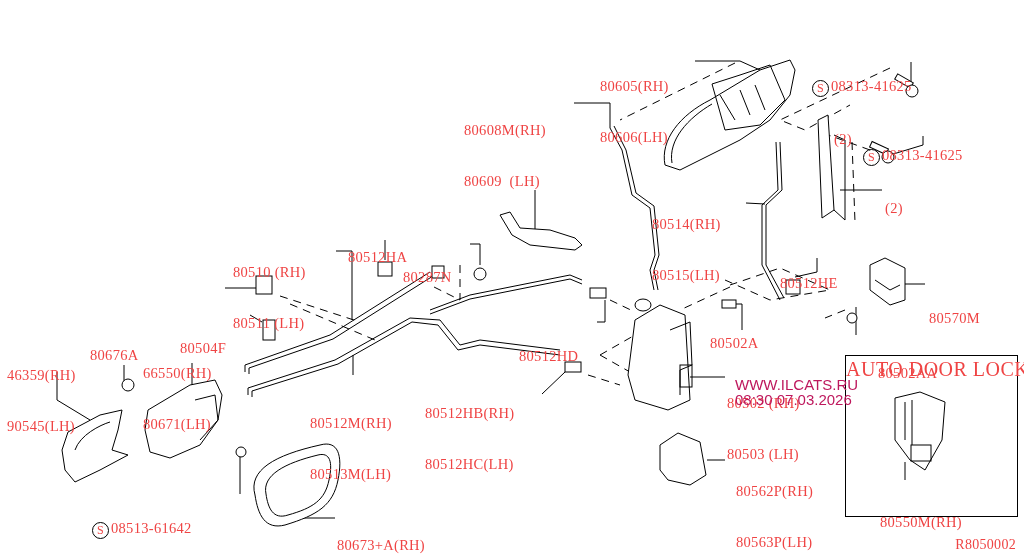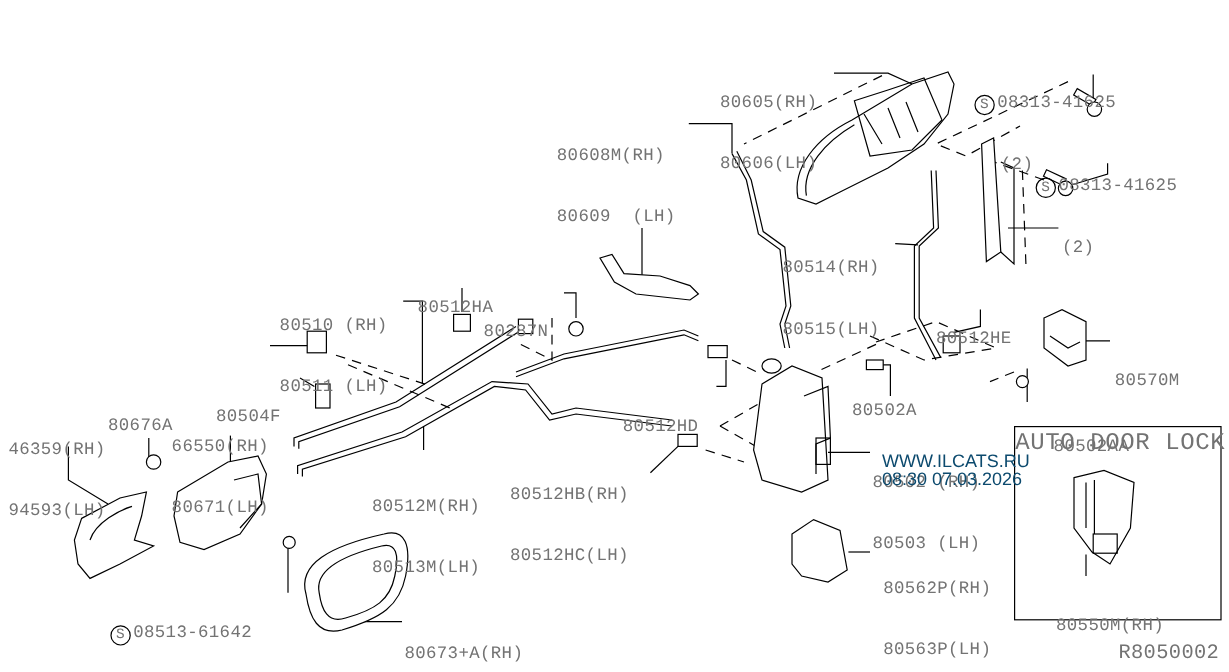--- a/index.html
+++ b/index.html
@@ -1,24 +1,24 @@
 <!DOCTYPE html>
 <html><head>
 <meta charset="utf-8">
 <style>
   html,body{margin:0;padding:0;background:#fff;}
   body{width:1024px;height:560px;position:relative;overflow:hidden;font-family:"DejaVu Sans Mono","Liberation Mono",monospace;}
   #stage{position:absolute;left:0;top:0;width:1024px;height:560px;}
-  .lbl{position:absolute;font-family:Liberation Mono, monospace;font-size:14.5px;line-height:17px;color:#737373;white-space:pre;letter-spacing:0.3px;cursor:pointer;}
+  .lbl{position:absolute;font-family:Liberation Serif, serif;font-size:14.5px;line-height:17px;color:#ef4444;white-space:pre;letter-spacing:0.3px;cursor:pointer;}
   .lbl .ln{display:block;}
   .circS{display:inline-block;width:15px;height:15px;border:1px solid #000;border-radius:50%;text-align:center;line-height:15px;font-size:12px;margin-right:2px;vertical-align:-1px;}
-  #watermark{position:absolute;left:735px;top:377px;color:#0c4a6e;font-family:"Liberation Sans",sans-serif;font-size:15px;line-height:15px;white-space:pre;}
+  #watermark{position:absolute;left:735px;top:377px;color:#be185d;font-family:"Liberation Sans",sans-serif;font-size:15px;line-height:15px;white-space:pre;}
   #autobox{position:absolute;left:845px;top:355px;width:173px;height:162px;border:1.5px solid #000;box-sizing:border-box;}
   #autobox-title{position:absolute;left:0;right:0;top:5px;text-align:center;font-size:20px;letter-spacing:0.5px;}
-  #refcode{position:absolute;right:8px;top:536px;font-size:17px;}
+  #refcode{position:absolute;right:8px;top:536px;font-size:14px;}
   svg{position:absolute;left:0;top:0;}
   .p{fill:none;stroke:#000;stroke-width:1;}
   .d{fill:none;stroke:#000;stroke-width:1;stroke-dasharray:8 6;}
   .w{fill:#fff;stroke:#000;stroke-width:1;}
 </style>
 </head>
 <body>
 
 <div id="stage">
 
@@ -210,21 +210,21 @@
 </div>
 <div class="lbl" style="left:90px;top:313px">
   <span class="ln">80676A</span>
 </div>
 <div class="lbl" style="left:143px;top:331px">
   <span class="ln">66550(RH)</span>
   <span class="ln">80671(LH)</span>
 </div>
 <div class="lbl" style="left:7px;top:333px">
   <span class="ln">46359(RH)</span>
-  <span class="ln">94593(LH)</span>
+  <span class="ln">90545(LH)</span>
 </div>
 <div class="lbl" style="left:310px;top:381px">
   <span class="ln">80512M(RH)</span>
   <span class="ln">80513M(LH)</span>
 </div>
 <div class="lbl" style="left:425px;top:371px">
   <span class="ln">80512HB(RH)</span>
   <span class="ln">80512HC(LH)</span>
 </div>
 <div class="lbl" style="left:727px;top:361px">

